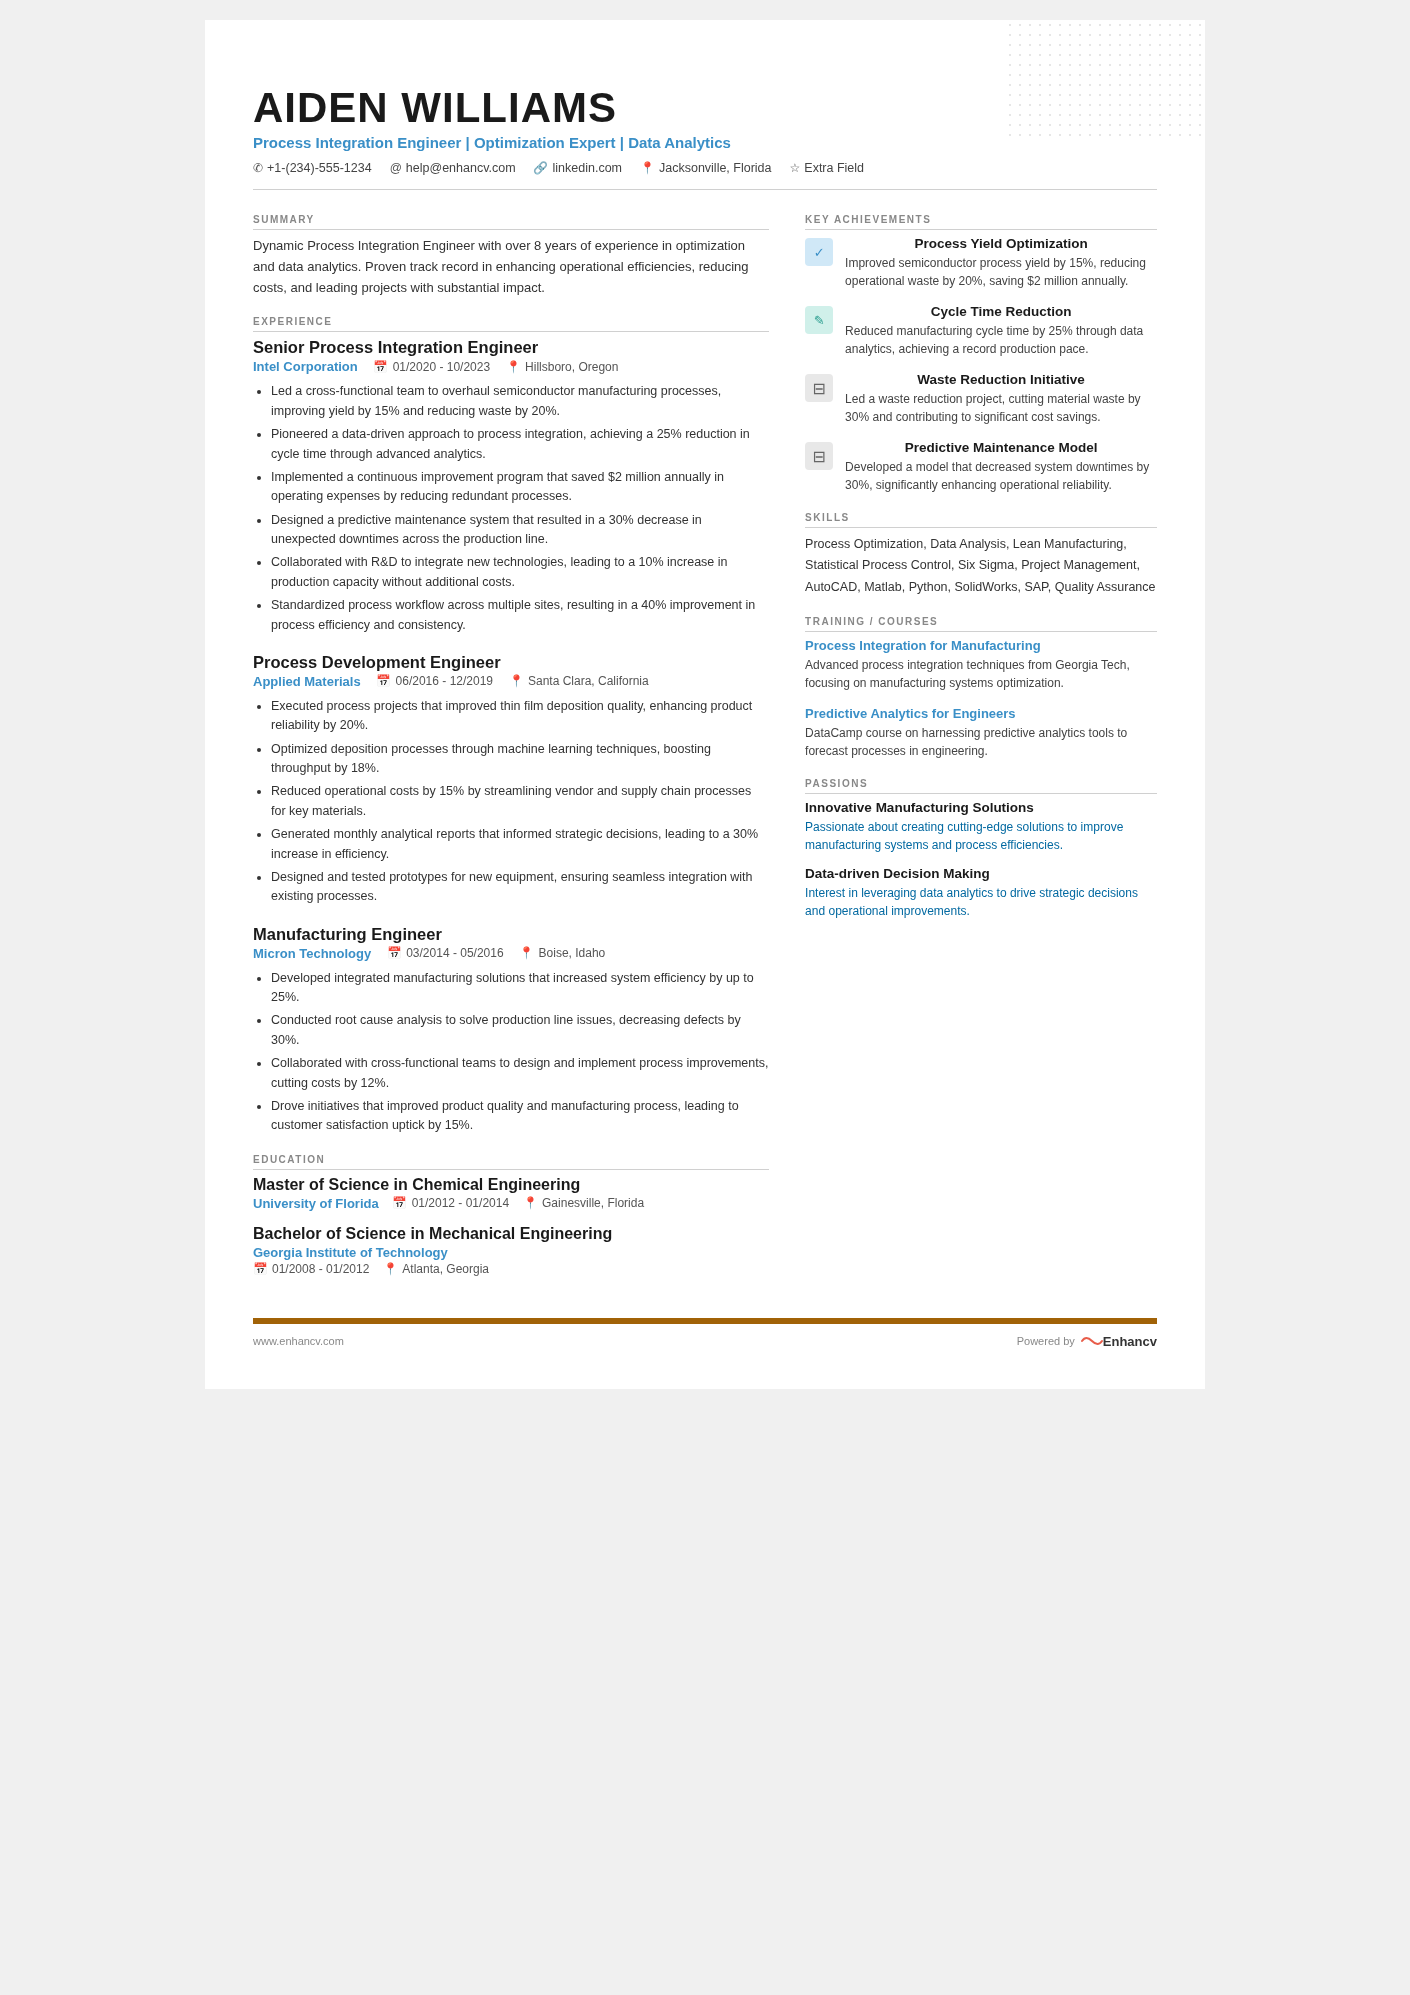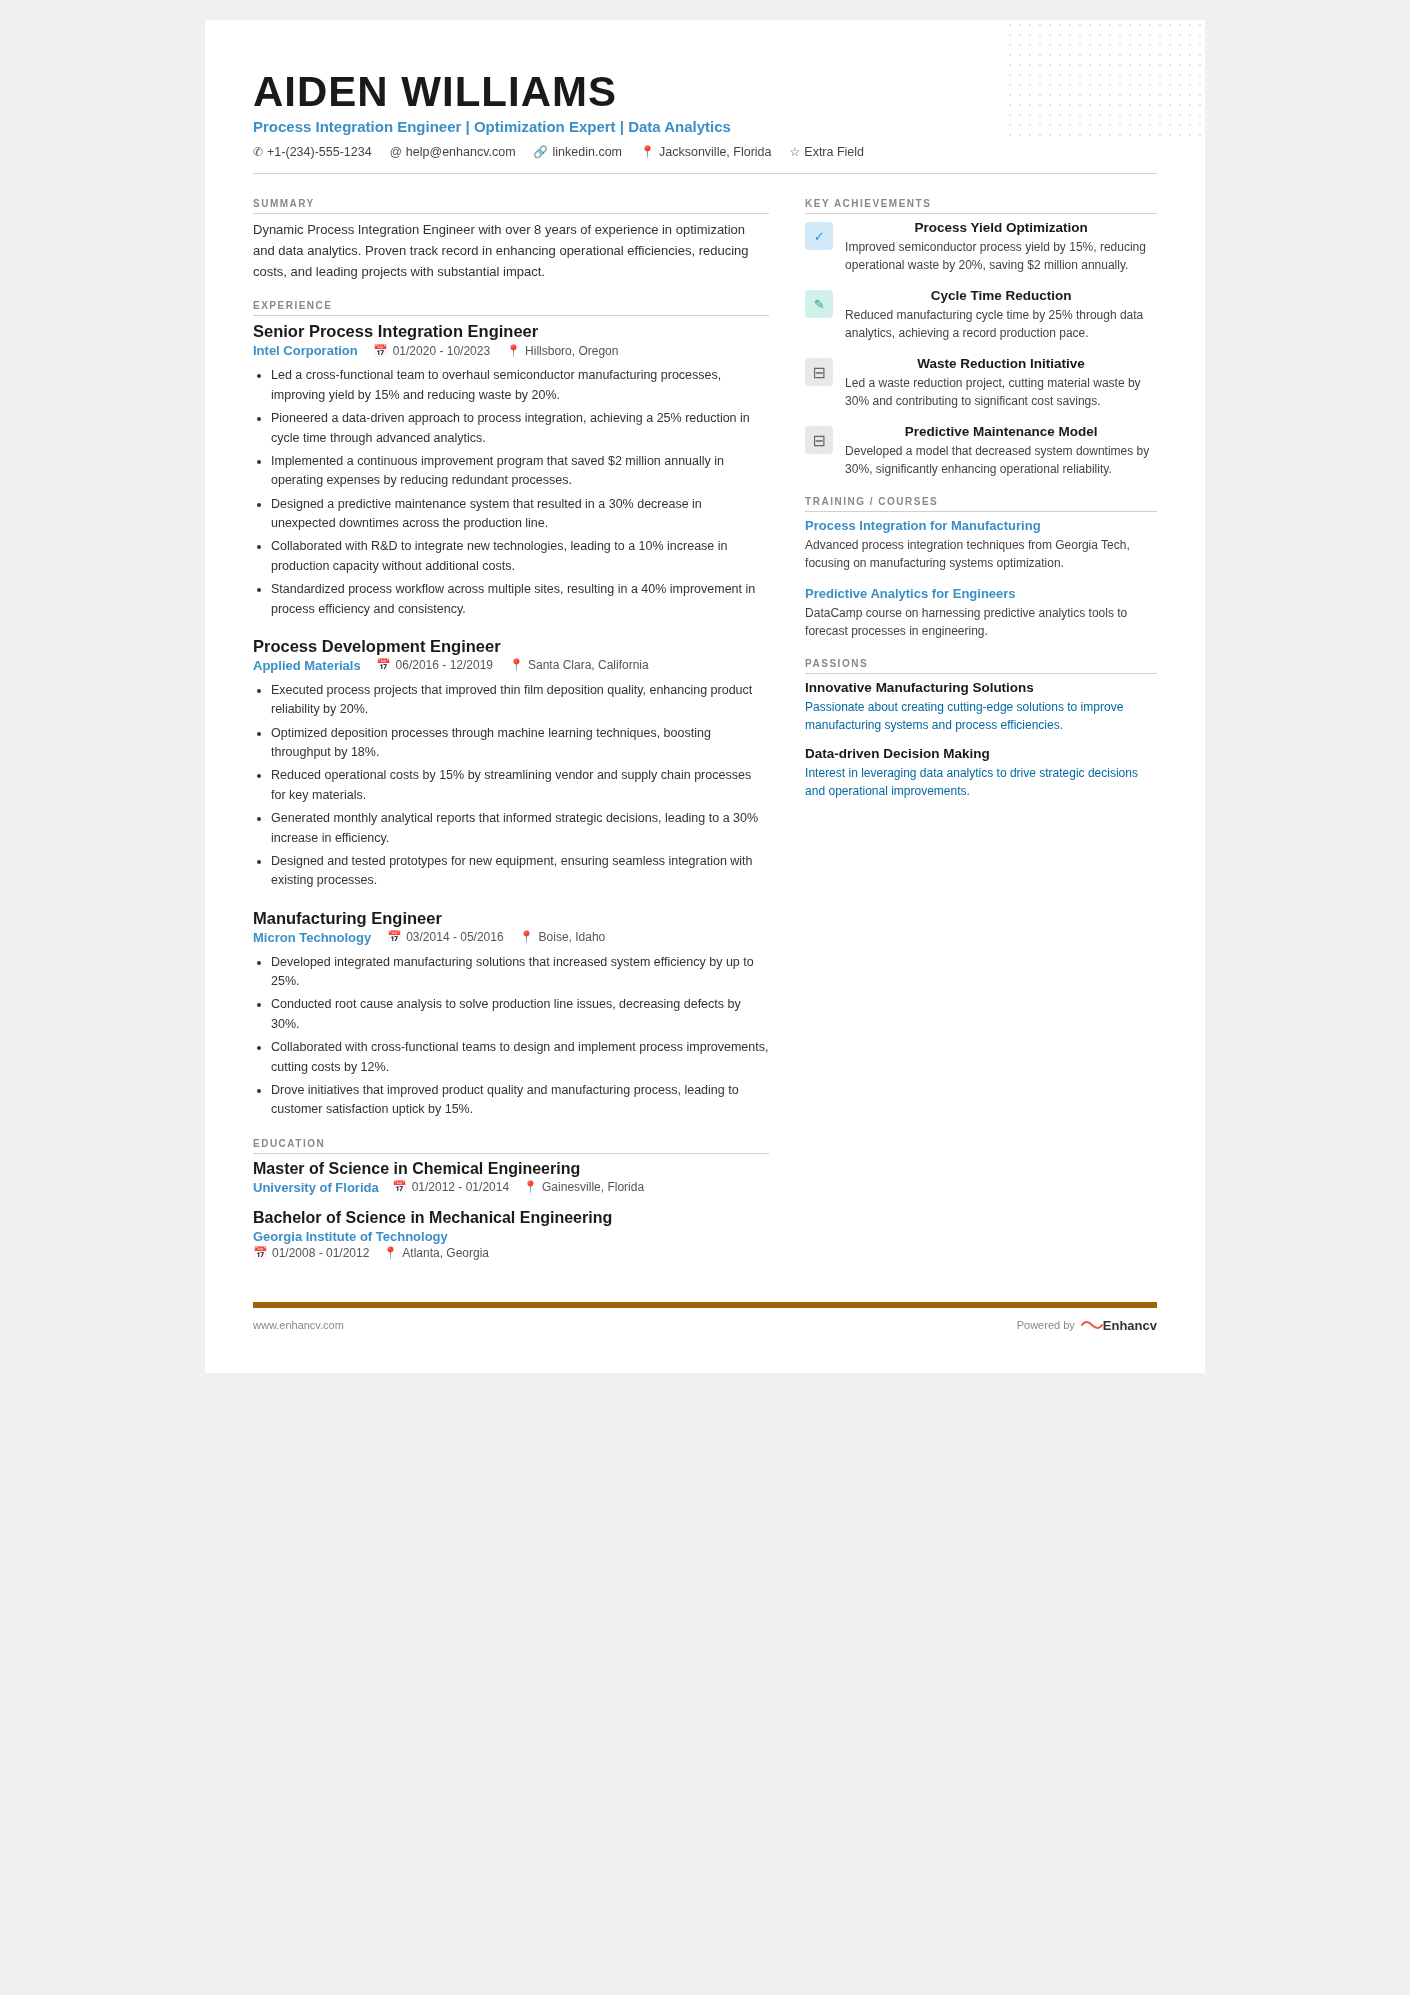--- a/index.html
+++ b/index.html
@@ -6,21 +6,21 @@
     body {
       font-family: 'Arial', sans-serif;
       background: #f0f0f0;
       display: flex;
       justify-content: center;
       padding: 20px;
     }
     .resume-page {
       width: 1000px;
       background: #fff;
-      padding: 48px 48px 40px 48px;
+      padding: 64px 48px 40px 48px;
       position: relative;
     }
     
     .dot-pattern {
       position: absolute;
       top: 0;
       right: 0;
       width: 200px;
       height: 120px;
       background-image: radial-gradient(circle, #ccc 1px, transparent 1px);
@@ -426,20 +426,24 @@
 
         <div class="achievement-item">
           <div class="achievement-icon icon-gray" style="font-size:16px;">⊟</div>
           <div>
             <div class="achievement-title">Predictive Maintenance Model</div>
             <div class="achievement-desc">Developed a model that decreased system downtimes by 30%, significantly enhancing operational reliability.</div>
           </div>
         </div>
       </div>
 
+      <div class="section-spacing">
+        <div class="section-title">SKILLS</div>
+        <p class="skills-text">Process Optimization, Data Analysis, Lean Manufacturing, Statistical Process Control, Six Sigma, Project Management, AutoCAD, Matlab, Python, SolidWorks, SAP, Quality Assurance</p>
+      </div>
 
       <div class="section-spacing">
         <div class="section-title">TRAINING / COURSES</div>
 
         <div class="training-item">
           <div class="training-title">Process Integration for Manufacturing</div>
           <div class="training-desc">Advanced process integration techniques from Georgia Tech, focusing on manufacturing systems optimization.</div>
         </div>
 
         <div class="training-item">

